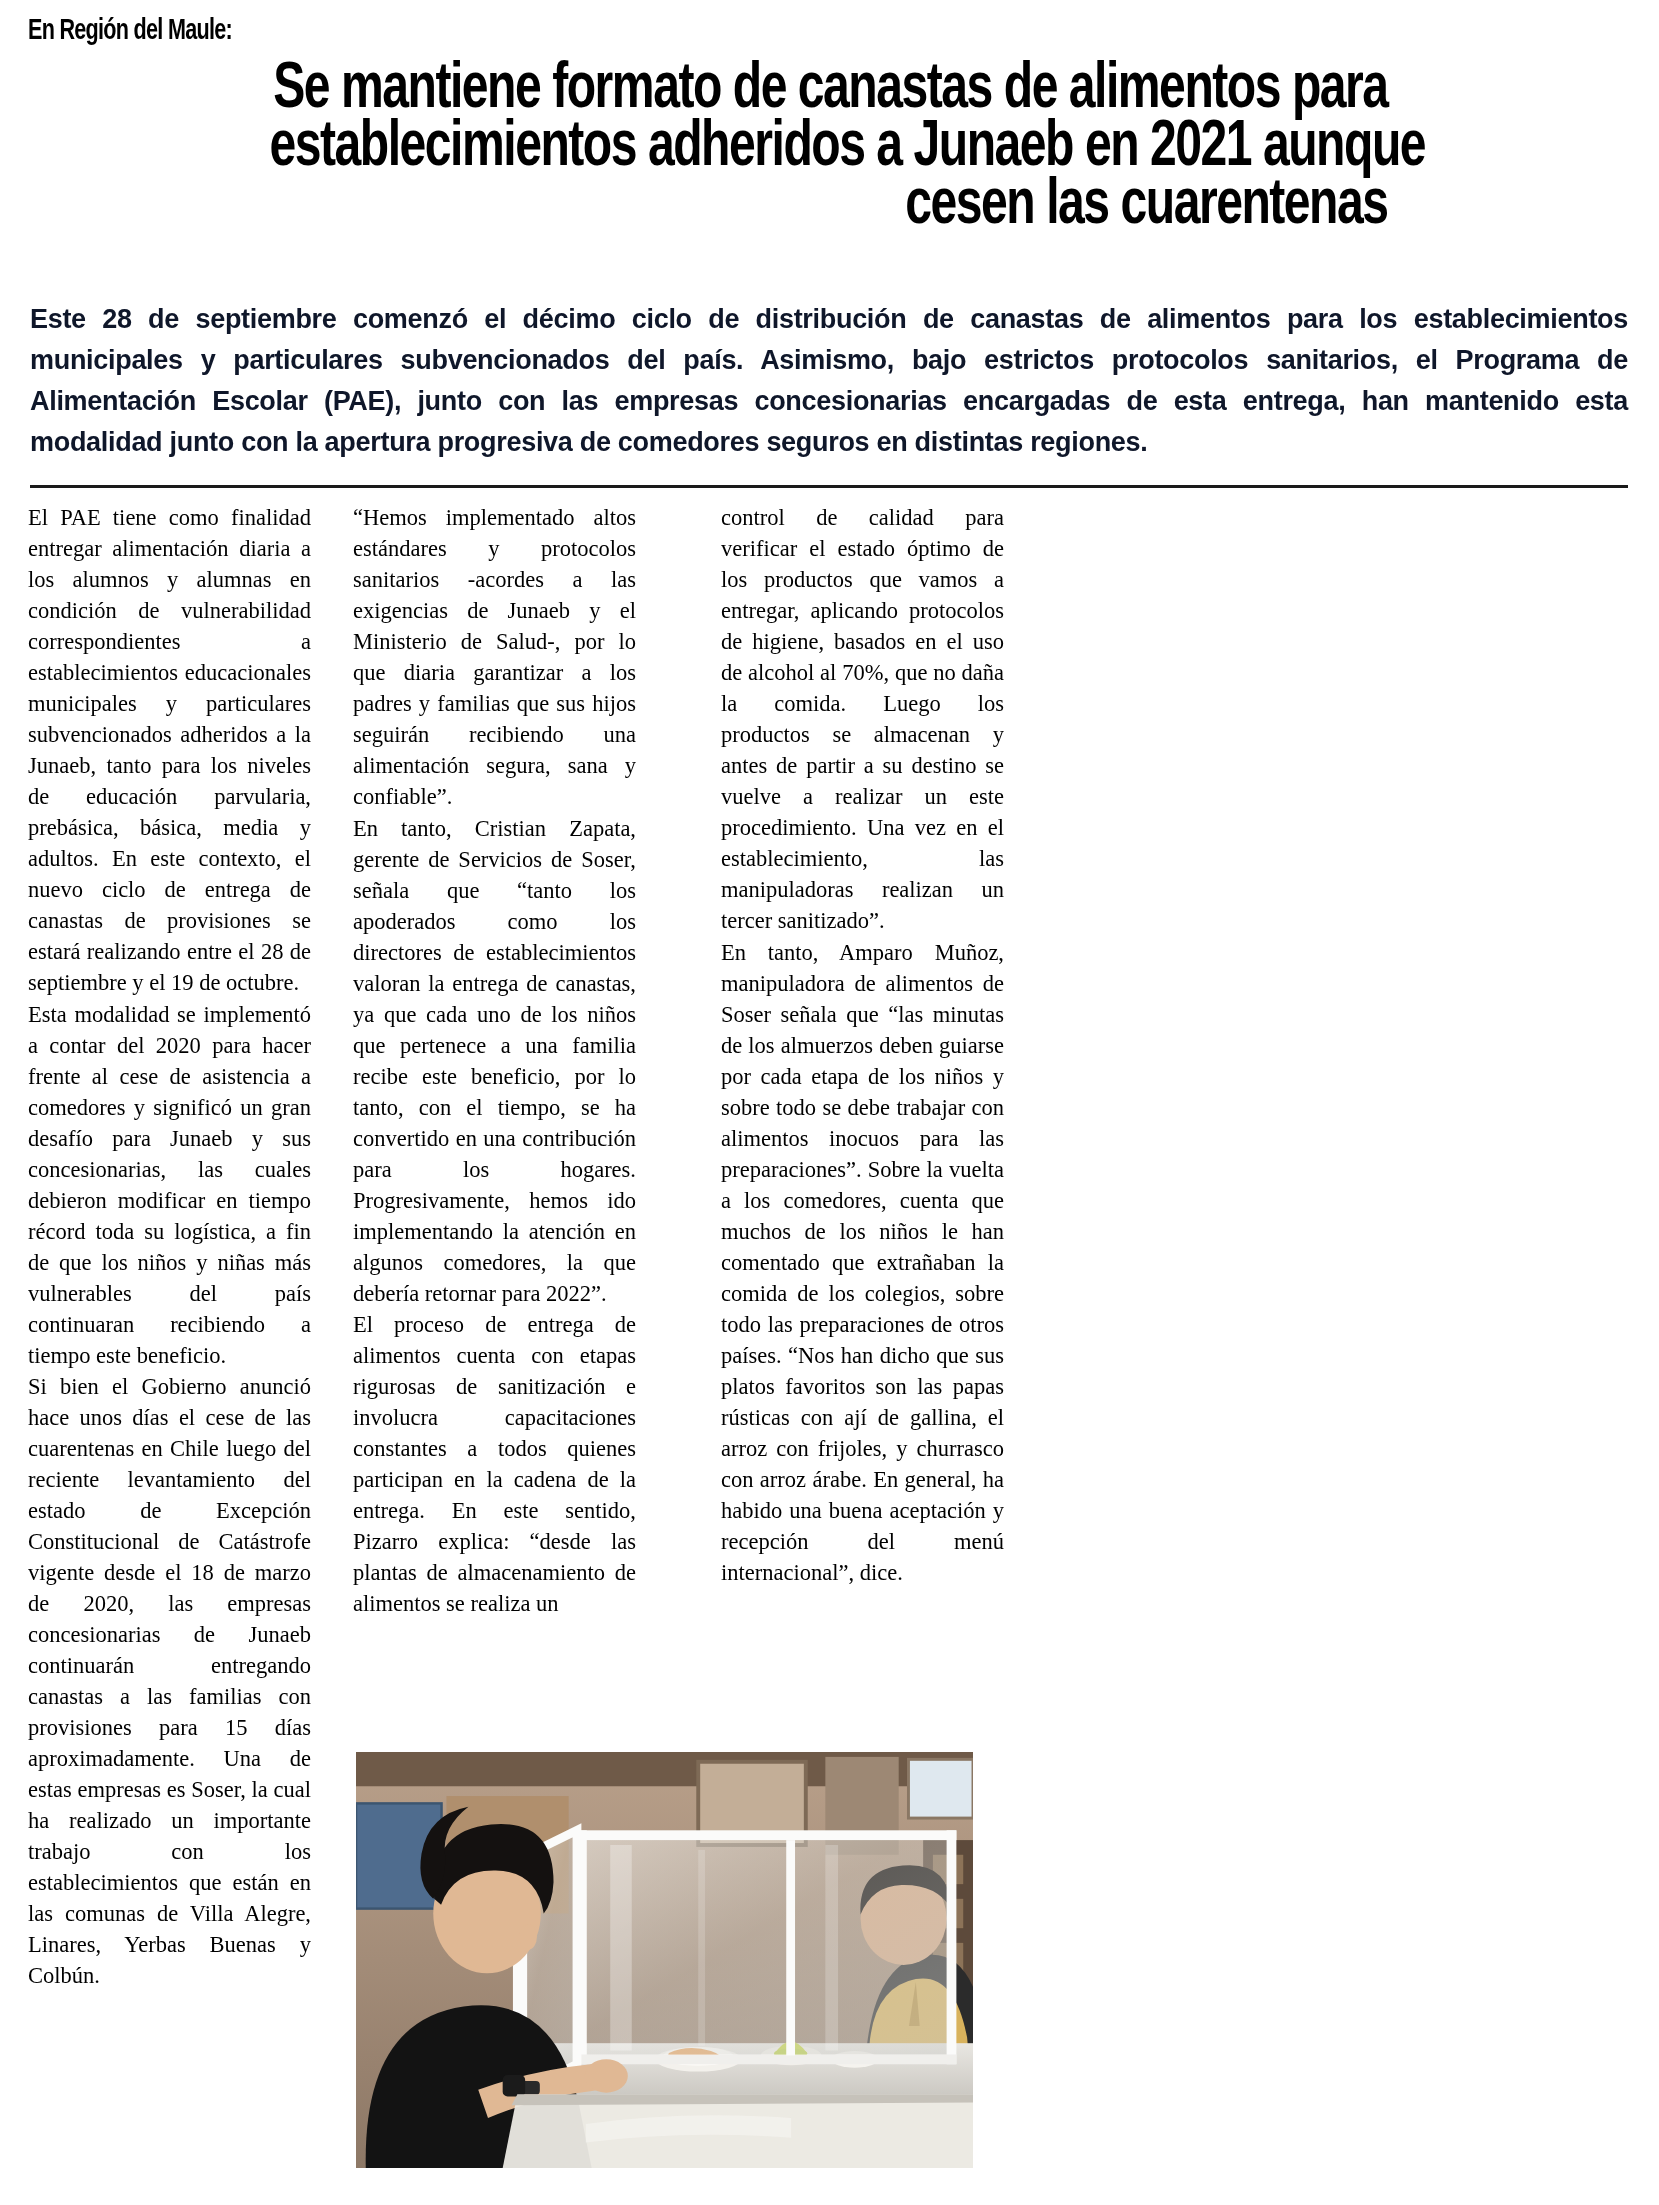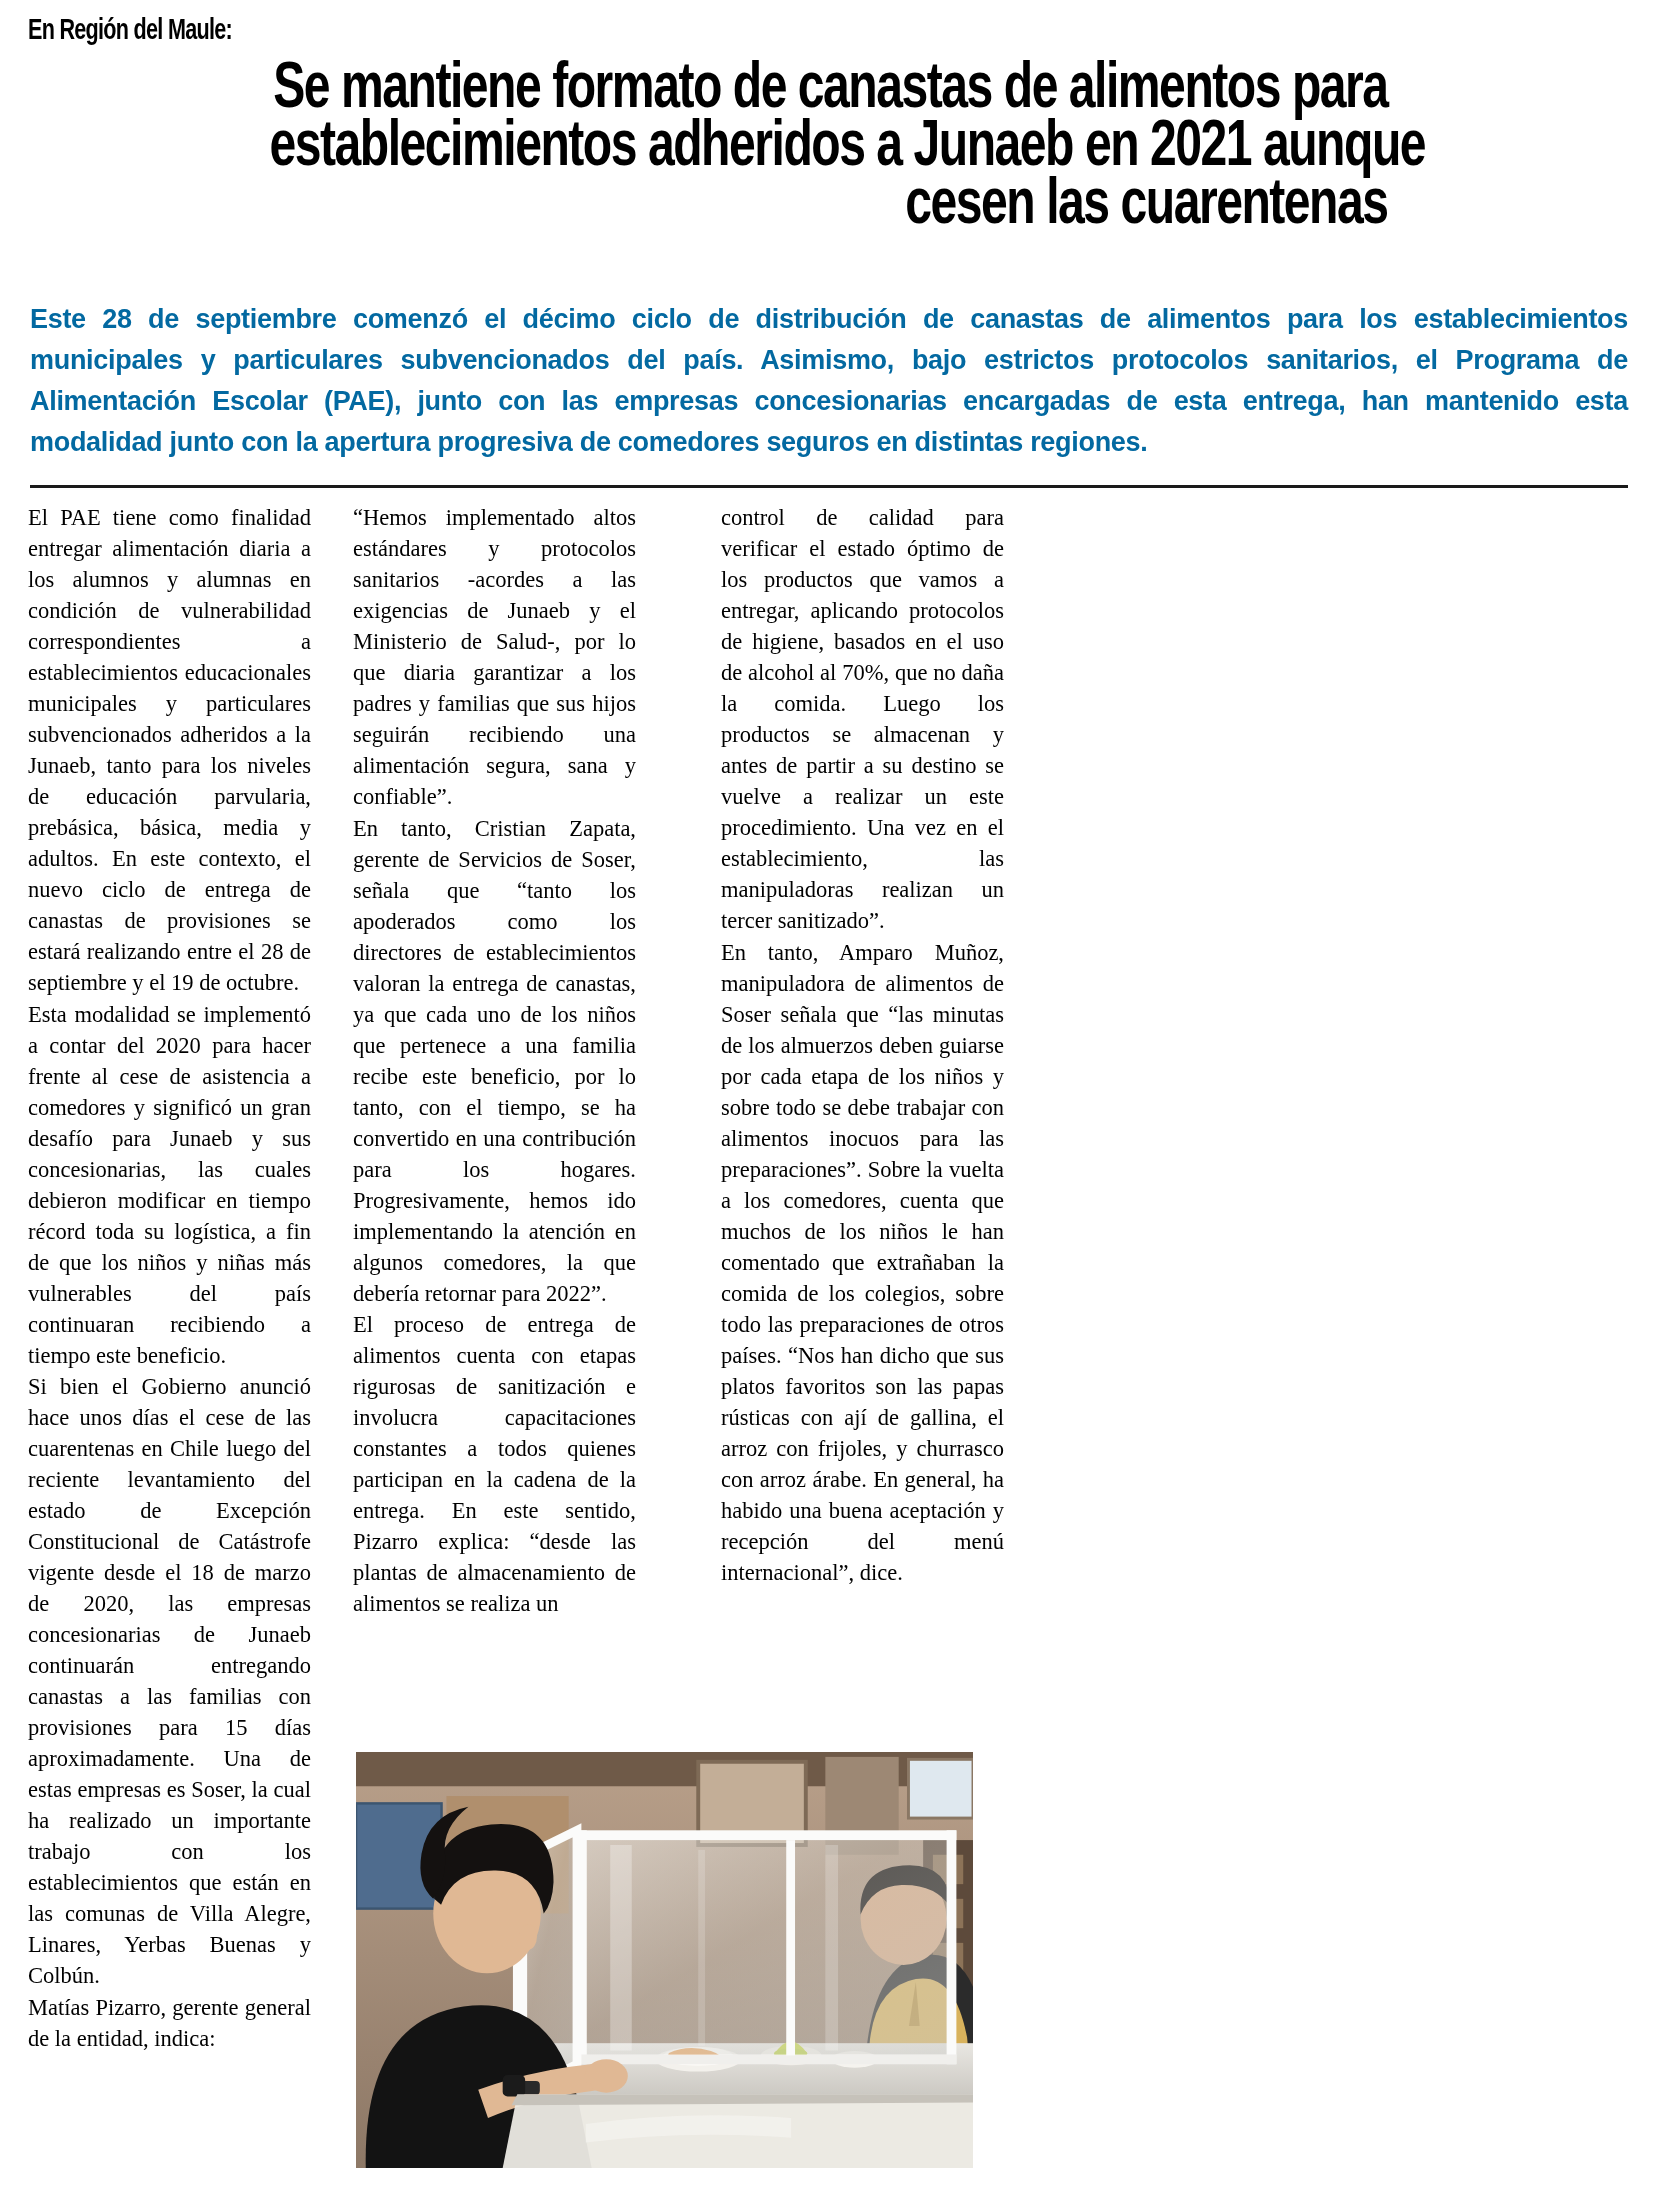--- a/index.html
+++ b/index.html
@@ -58,21 +58,21 @@
   .lead {
     position: absolute;
     left: 30px;
     top: 299px;
     width: 1598px;
     font-family: "Liberation Sans", "DejaVu Sans", sans-serif;
     font-weight: 600;
     font-size: 27px;
     line-height: 41px;
     text-align: justify;
-    color: #0369a1;
+    color: #0f172a;
     letter-spacing: -0.3px;
   }
   .lead > span { display: inline; }
 
   .rule {
     position: absolute;
     left: 30px;
     top: 485px;
     width: 1598px;
     height: 3.4px;
@@ -137,21 +137,20 @@
 </div>
 
 <div class="rule"></div>
 
 <div class="cols">
 
   <div class="col" id="col1">
     <p>El PAE tiene como finalidad entregar alimentación diaria a los alumnos y alumnas en condición de vulnerabilidad correspondientes a establecimientos educacionales municipales y particulares subvencionados adheridos a la Junaeb, tanto para los niveles de educación parvularia, prebásica, básica, media y adultos. En este contexto, el nuevo ciclo de entrega de canastas de provisiones se estará realizando entre el 28 de septiembre y el 19 de octubre.</p>
     <p>Esta modalidad se implementó a contar del 2020 para hacer frente al cese de asistencia a comedores y significó un gran desafío para Junaeb y sus concesionarias, las cuales debieron modificar en tiempo récord toda su logística, a fin de que los niños y niñas más vulnerables del país continuaran recibiendo a tiempo este beneficio.</p>
     <p>Si bien el Gobierno anunció hace unos días el cese de las cuarentenas en Chile luego del reciente levantamiento del estado de Excepción Constitucional de Catástrofe vigente desde el 18 de marzo de 2020, las empresas concesionarias de Junaeb continuarán entregando canastas a las familias con provisiones para 15 días aproximadamente. Una de estas empresas es Soser, la cual ha realizado un importante trabajo con los establecimientos que están en las comunas de Villa Alegre, Linares, Yerbas Buenas y Colbún.</p>
-    <p>Matías Pizarro, gerente general de la entidad, indica:</p>
   </div>
 
   <div class="col" id="col2">
     <p>“Hemos implementado altos estándares y protocolos sanitarios -acordes a las exigencias de Junaeb y el Ministerio de Salud-, por lo que diaria garantizar a los padres y familias que sus hijos seguirán recibiendo una alimentación segura, sana y confiable”.</p>
     <p>En tanto, Cristian Zapata, gerente de Servicios de Soser, señala que “tanto los apoderados como los directores de establecimientos valoran la entrega de canastas, ya que cada uno de los niños que pertenece a una familia recibe este beneficio, por lo tanto, con el tiempo, se ha convertido en una contribución para los hogares. Progresivamente, hemos ido implementando la atención en algunos comedores, la que debería retornar para 2022”.</p>
     <p>El proceso de entrega de alimentos cuenta con etapas rigurosas de sanitización e involucra capacitaciones constantes a todos quienes participan en la cadena de la entrega. En este sentido, Pizarro explica: “desde las plantas de almacenamiento de alimentos se realiza un</p>
   </div>
 
   <div class="col" id="col3">
     <p>control de calidad para verificar el estado óptimo de los productos que vamos a entregar, aplicando protocolos de higiene, basados en el uso de alcohol al 70%, que no daña la comida. Luego los productos se almacenan y antes de partir a su destino se vuelve a realizar un este procedimiento. Una vez en el establecimiento, las manipuladoras realizan un tercer sanitizado”.</p>

